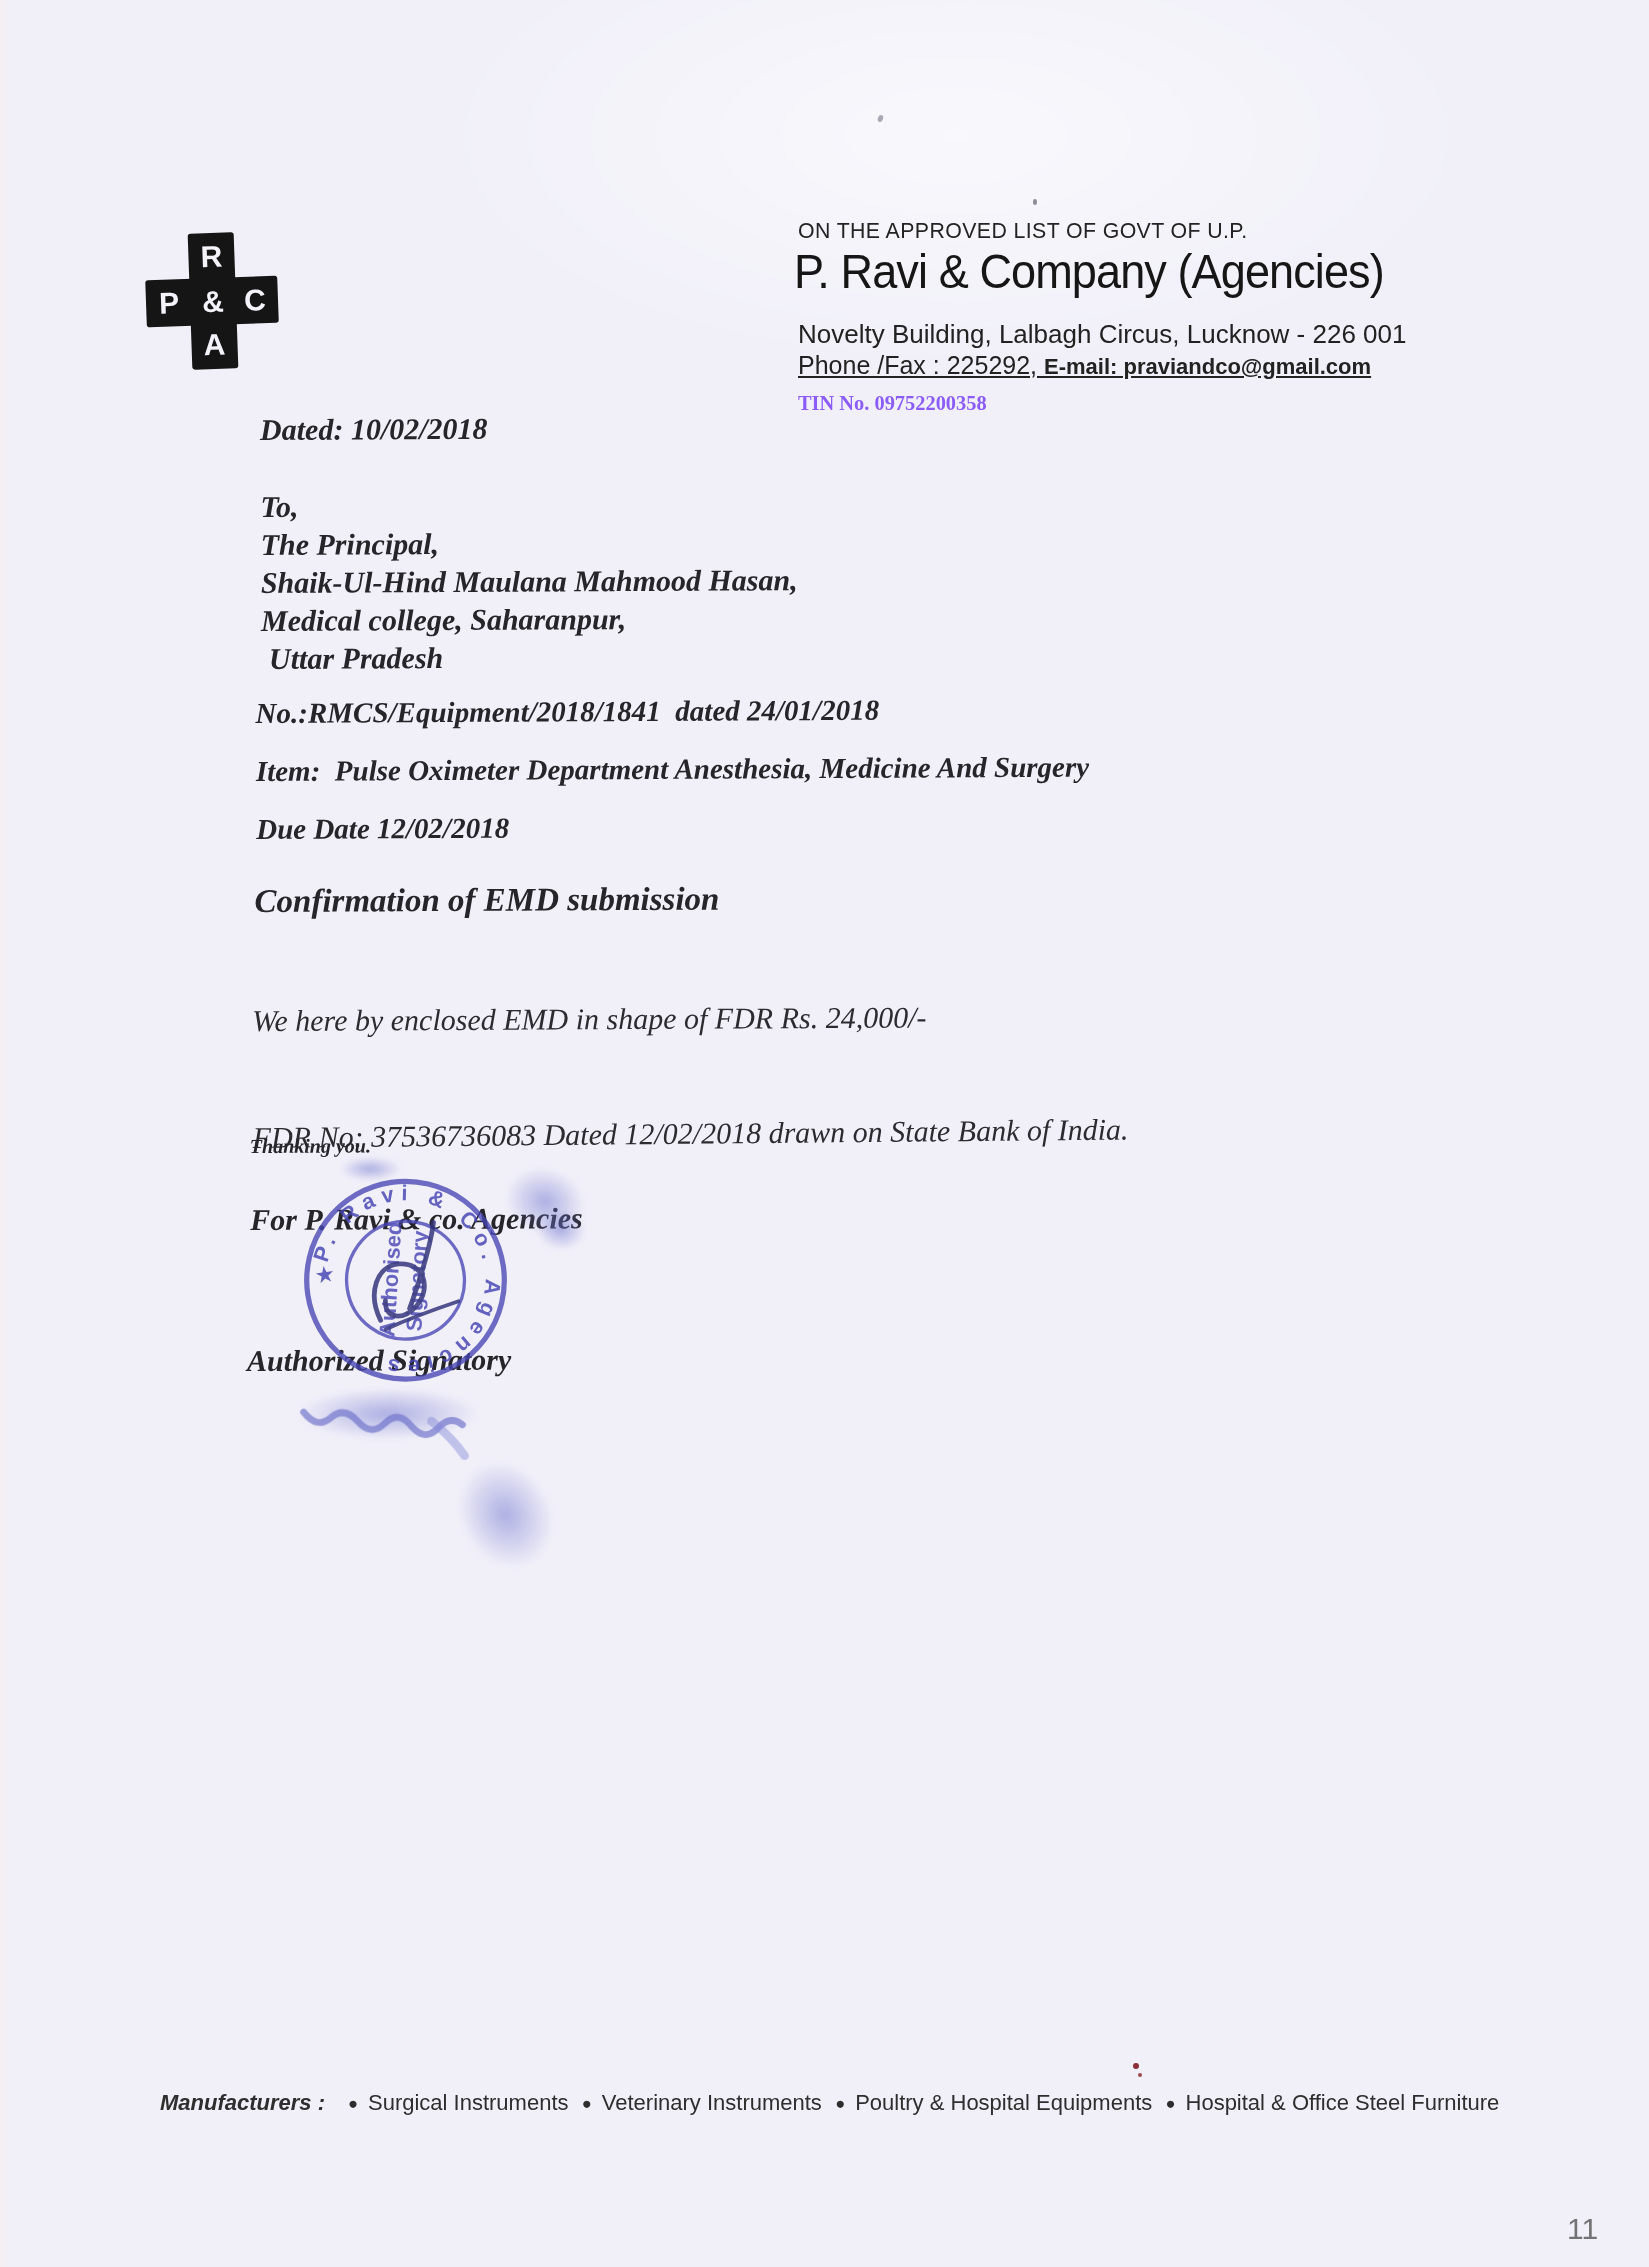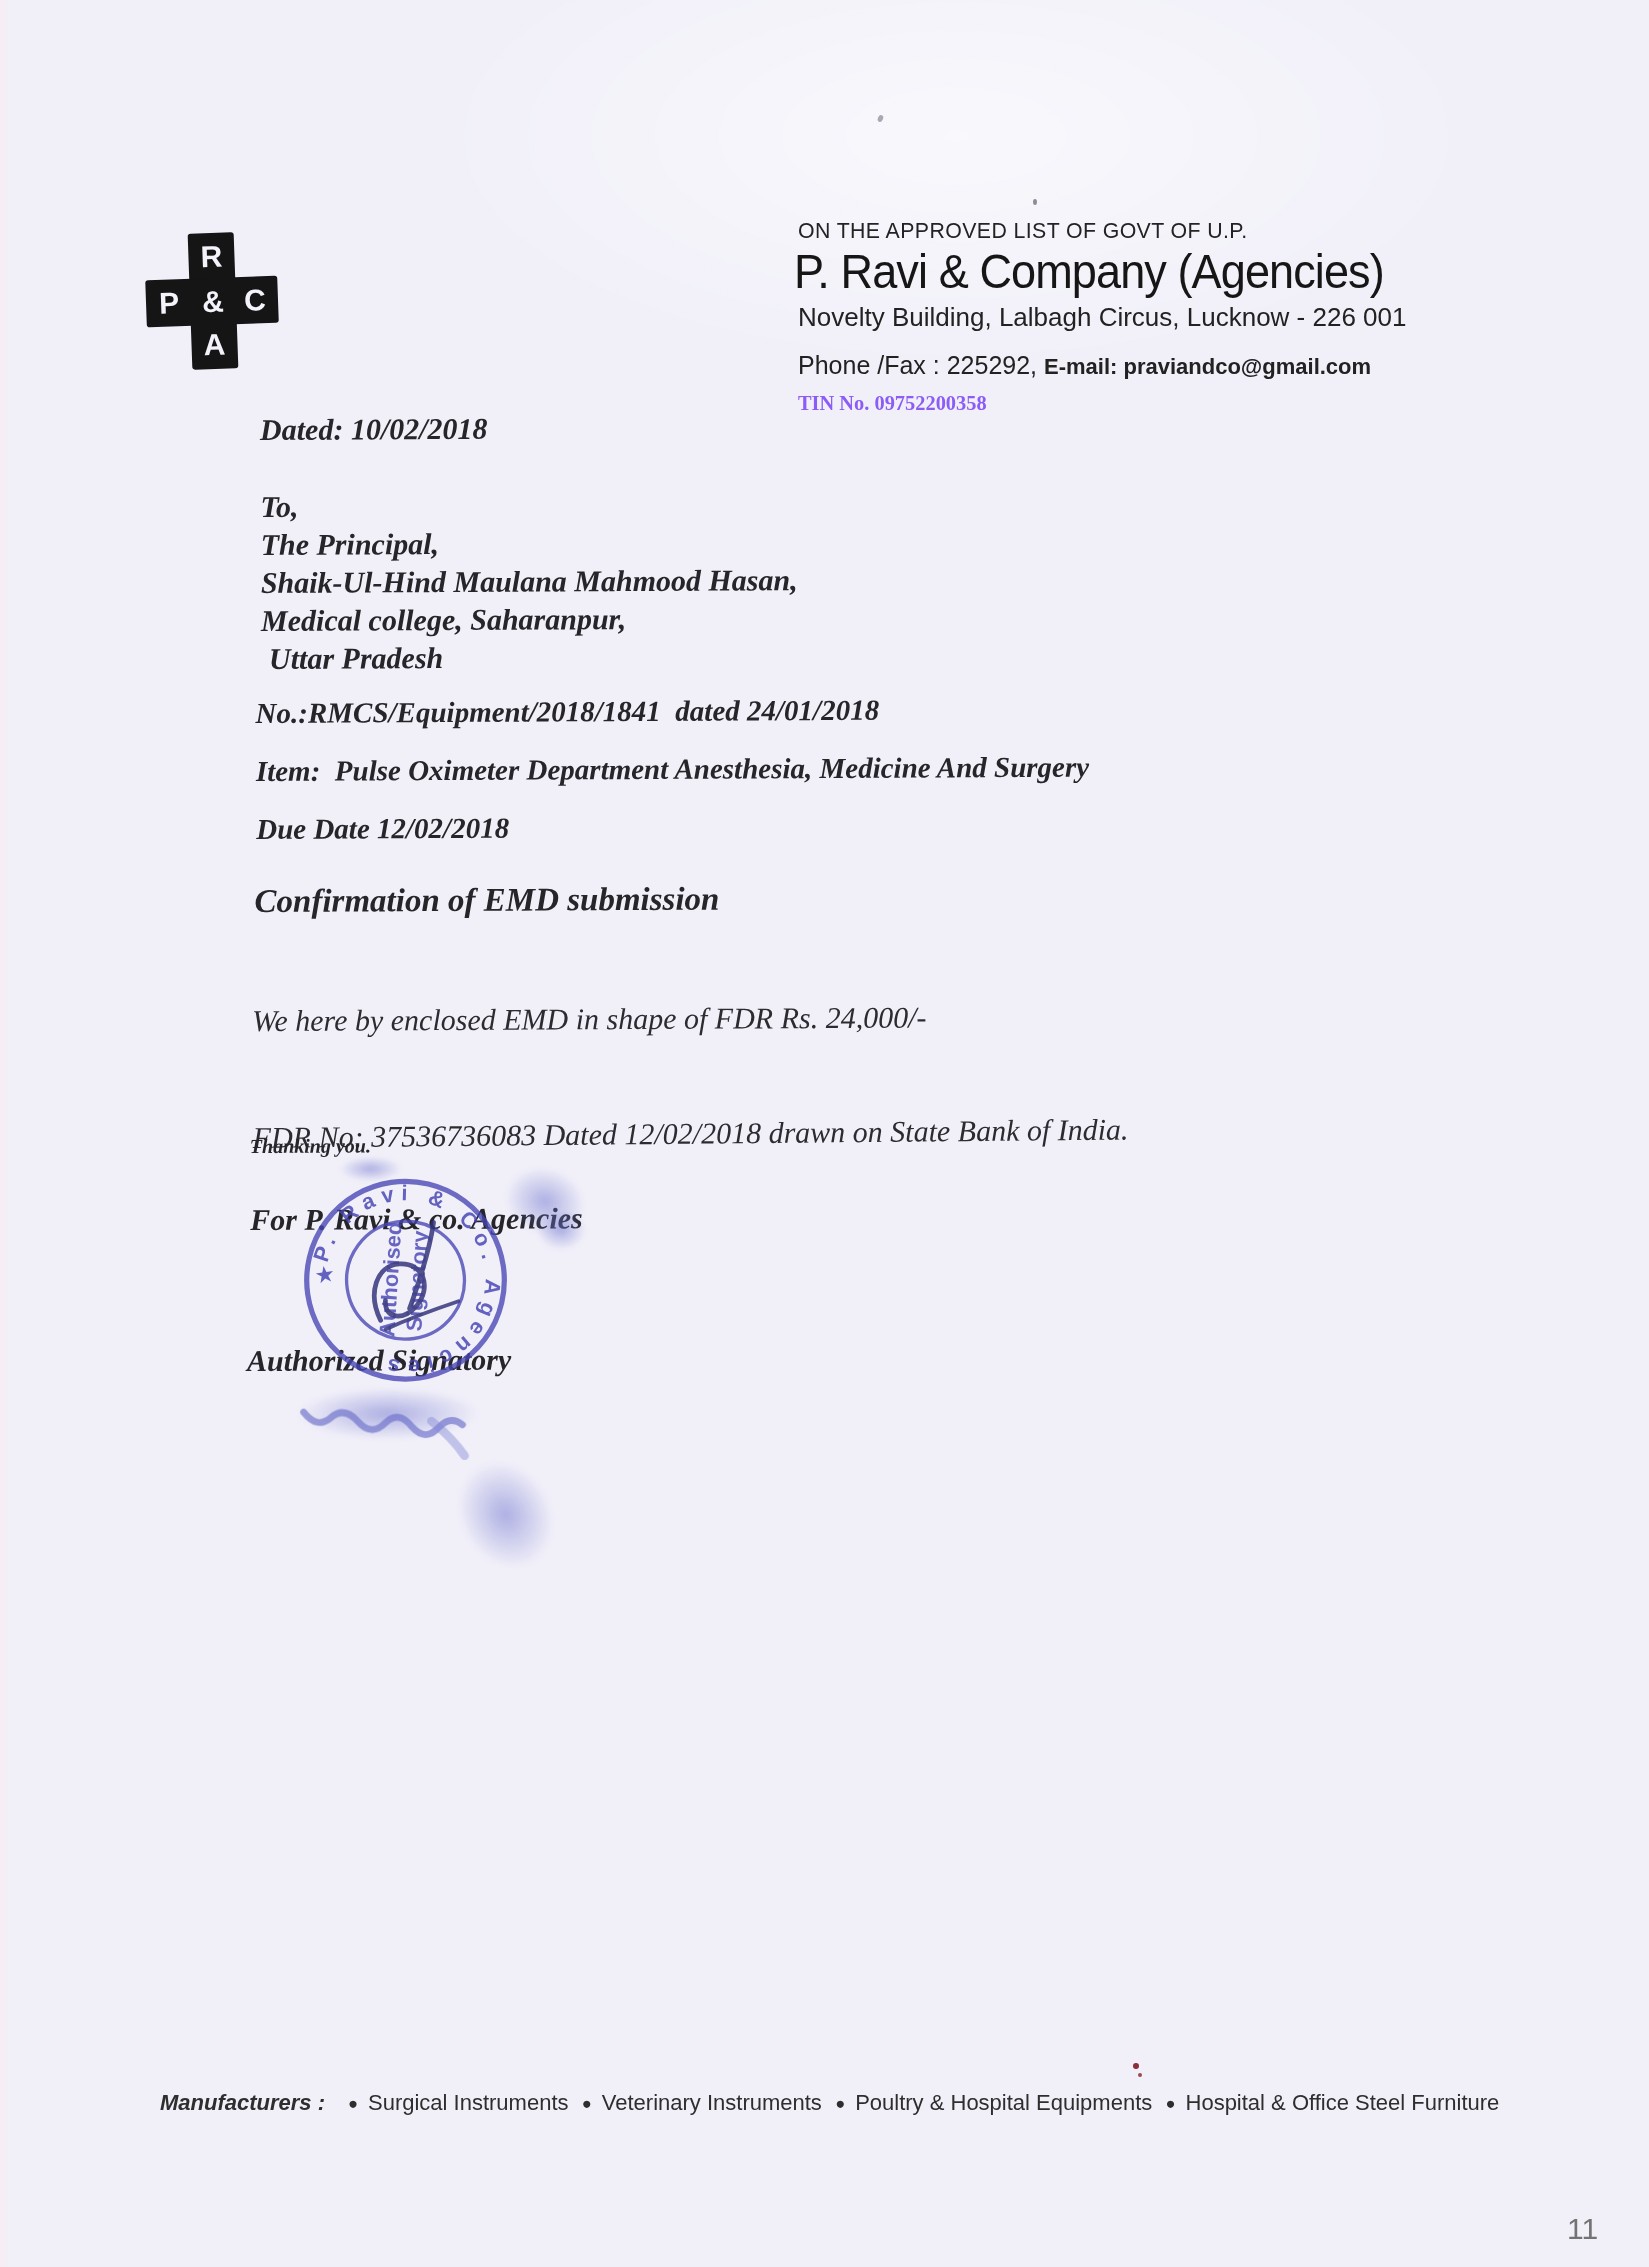--- a/index.html
+++ b/index.html
@@ -25,22 +25,22 @@
   .ll-top{left:44px;top:1px;}
   .ll-left{left:0px;top:46px;}
   .ll-center{left:44px;top:46px;}
   .ll-right{left:86px;top:46px;}
   .ll-bottom{left:44px;top:89px;}
 
   .approved{left:798px;top:219px;font-family:"Liberation Sans",sans-serif;
     font-size:21.3px;letter-spacing:0.4px;color:#232323;}
   .company{left:794px;top:243px;font-family:"Liberation Sans",sans-serif;
     font-size:49px;color:#161616;letter-spacing:-1px;transform:scaleX(.92);transform-origin:left top;}
-  .address{left:798px;top:302px;font-family:"Liberation Sans",sans-serif;font-size:26px;color:#222;}
-  .phoneline{left:798px;top:351px;font-family:"Liberation Sans",sans-serif;font-size:25px;color:#222;}
+  .address{left:798px;top:319px;font-family:"Liberation Sans",sans-serif;font-size:26px;color:#222;}
+  .phoneline{left:798px;top:351px;font-family:"Liberation Sans",sans-serif;font-size:25px;color:#222;text-decoration:underline;}
   .phoneline .email{font-weight:bold;font-size:22px;}
   .tin{left:798px;top:392px;font-family:Liberation Serif, serif;font-size:20.4px;font-weight:bold;color:#8b5cf6;}
 
   
   #letter-body{position:absolute;left:0;top:0;width:1650px;height:2268px;
     transform:rotate(-0.3deg);transform-origin:252px 417px;}
   .serif-b{font-weight:bold;font-style:italic;}
   .serif-r{font-style:italic;}
   .dated{left:260px;top:413px;font-size:30px;}
   .recipient{left:260px;top:488px;font-size:30px;line-height:38px;}

